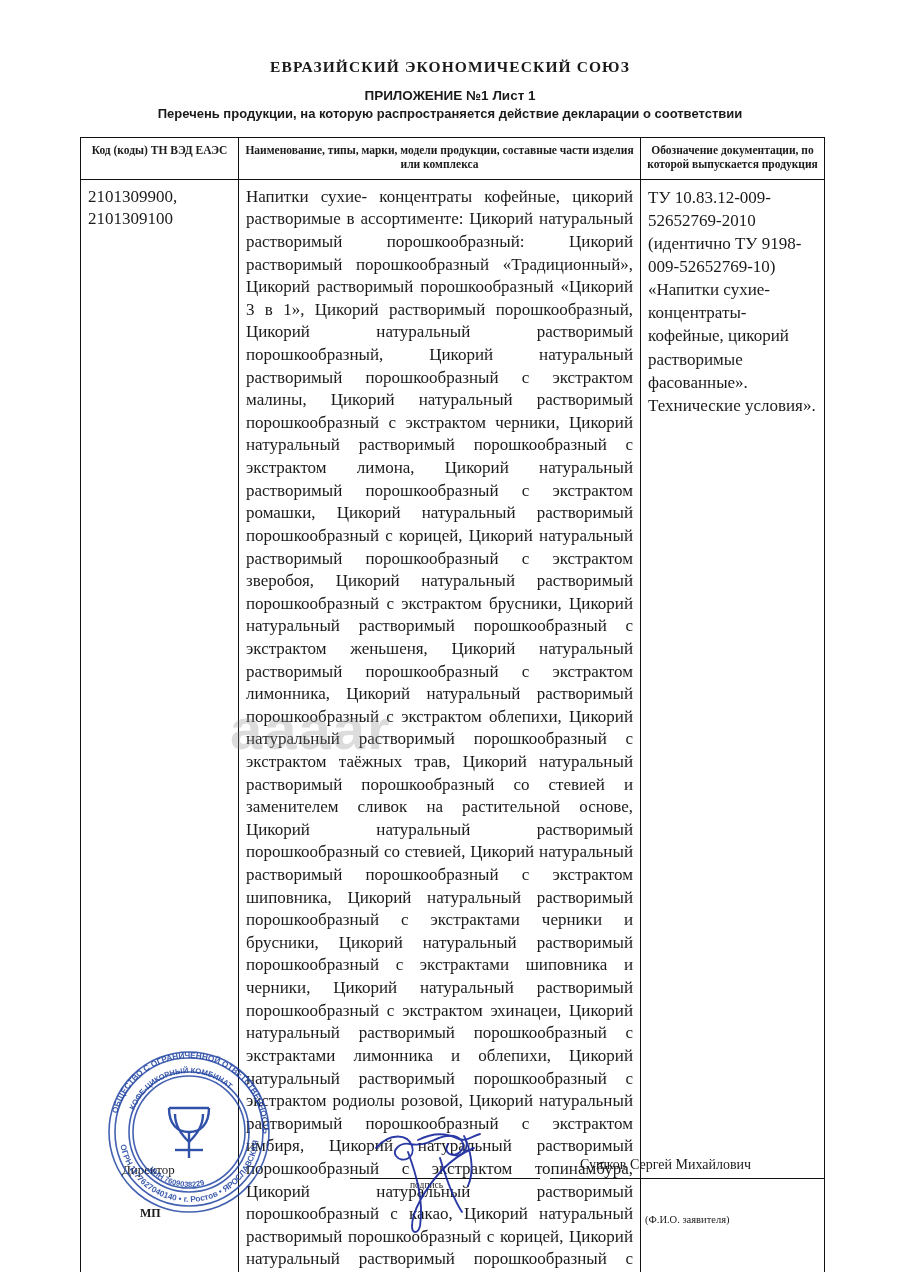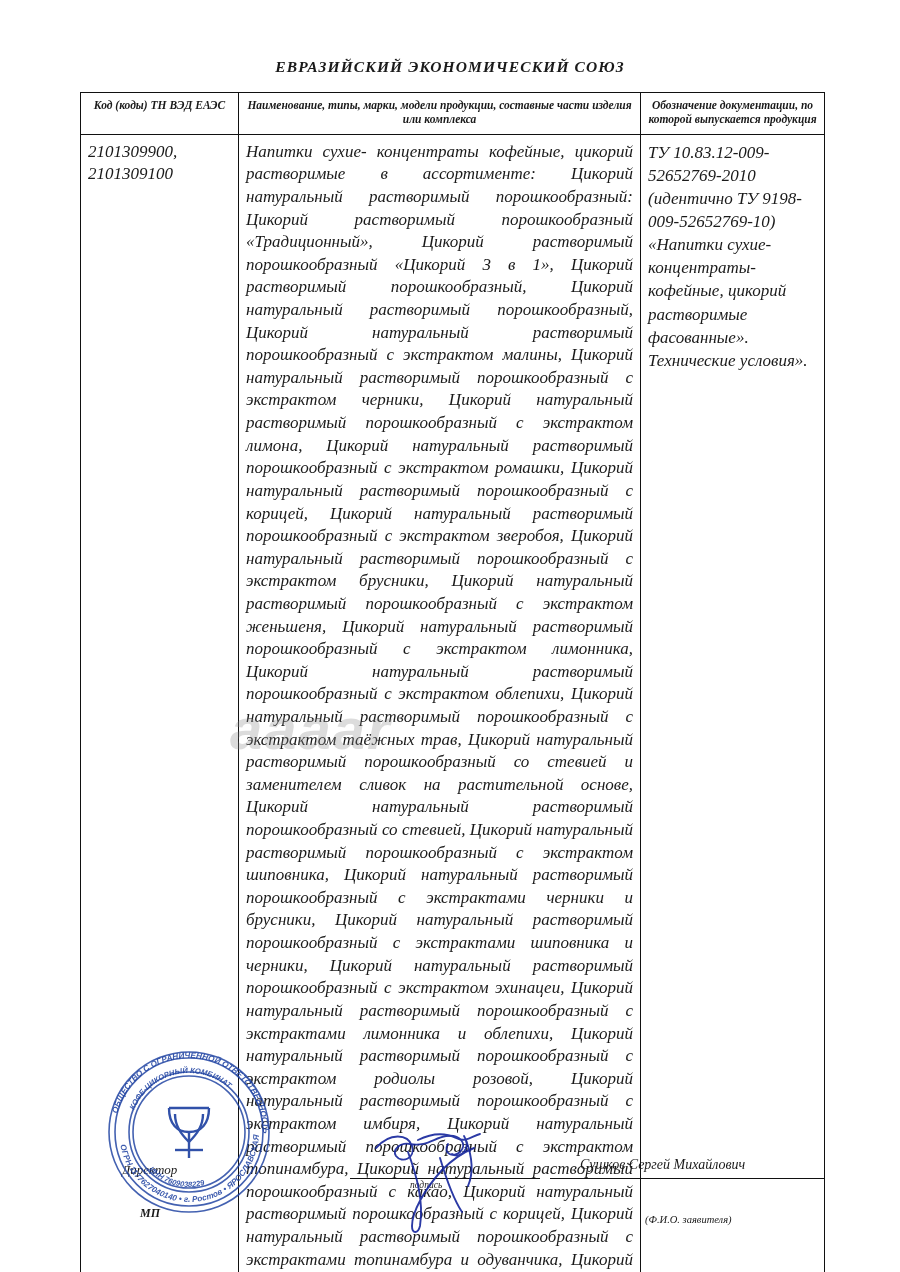--- a/index.html
+++ b/index.html
@@ -14,21 +14,20 @@
     color: #1a1a1a;
     position: relative;
     overflow: hidden;
   }
   .page {
     position: relative;
     width: 900px;
     height: 1272px;
     box-sizing: border-box;
     padding: 58px 80px 0 80px;
-    font-style: italic;
   }
   .header {
     text-align: center;
   }
   .doc-title {
     font-size: 15.5px;
     font-weight: bold;
     letter-spacing: 1.1px;
     margin-bottom: 12px;
   }
@@ -194,20 +193,22 @@
     pointer-events: none;
   }
 </style>
 </head>
 <body>
 
 <div class="page">
 
   <div class="header">
     <div class="doc-title">ЕВРАЗИЙСКИЙ ЭКОНОМИЧЕСКИЙ СОЮЗ</div>
+    <div class="doc-subtitle">ПРИЛОЖЕНИЕ №1 Лист 1</div>
+    <div class="doc-subtitle3">Перечень продукции, на которую распространяется действие декларации о соответствии</div>
   </div>
 
   <table class="main-table">
     <colgroup>
       <col class="c1">
         <col class="c2">
         <col class="c3">
     </colgroup>
     <thead>
       <tr>

